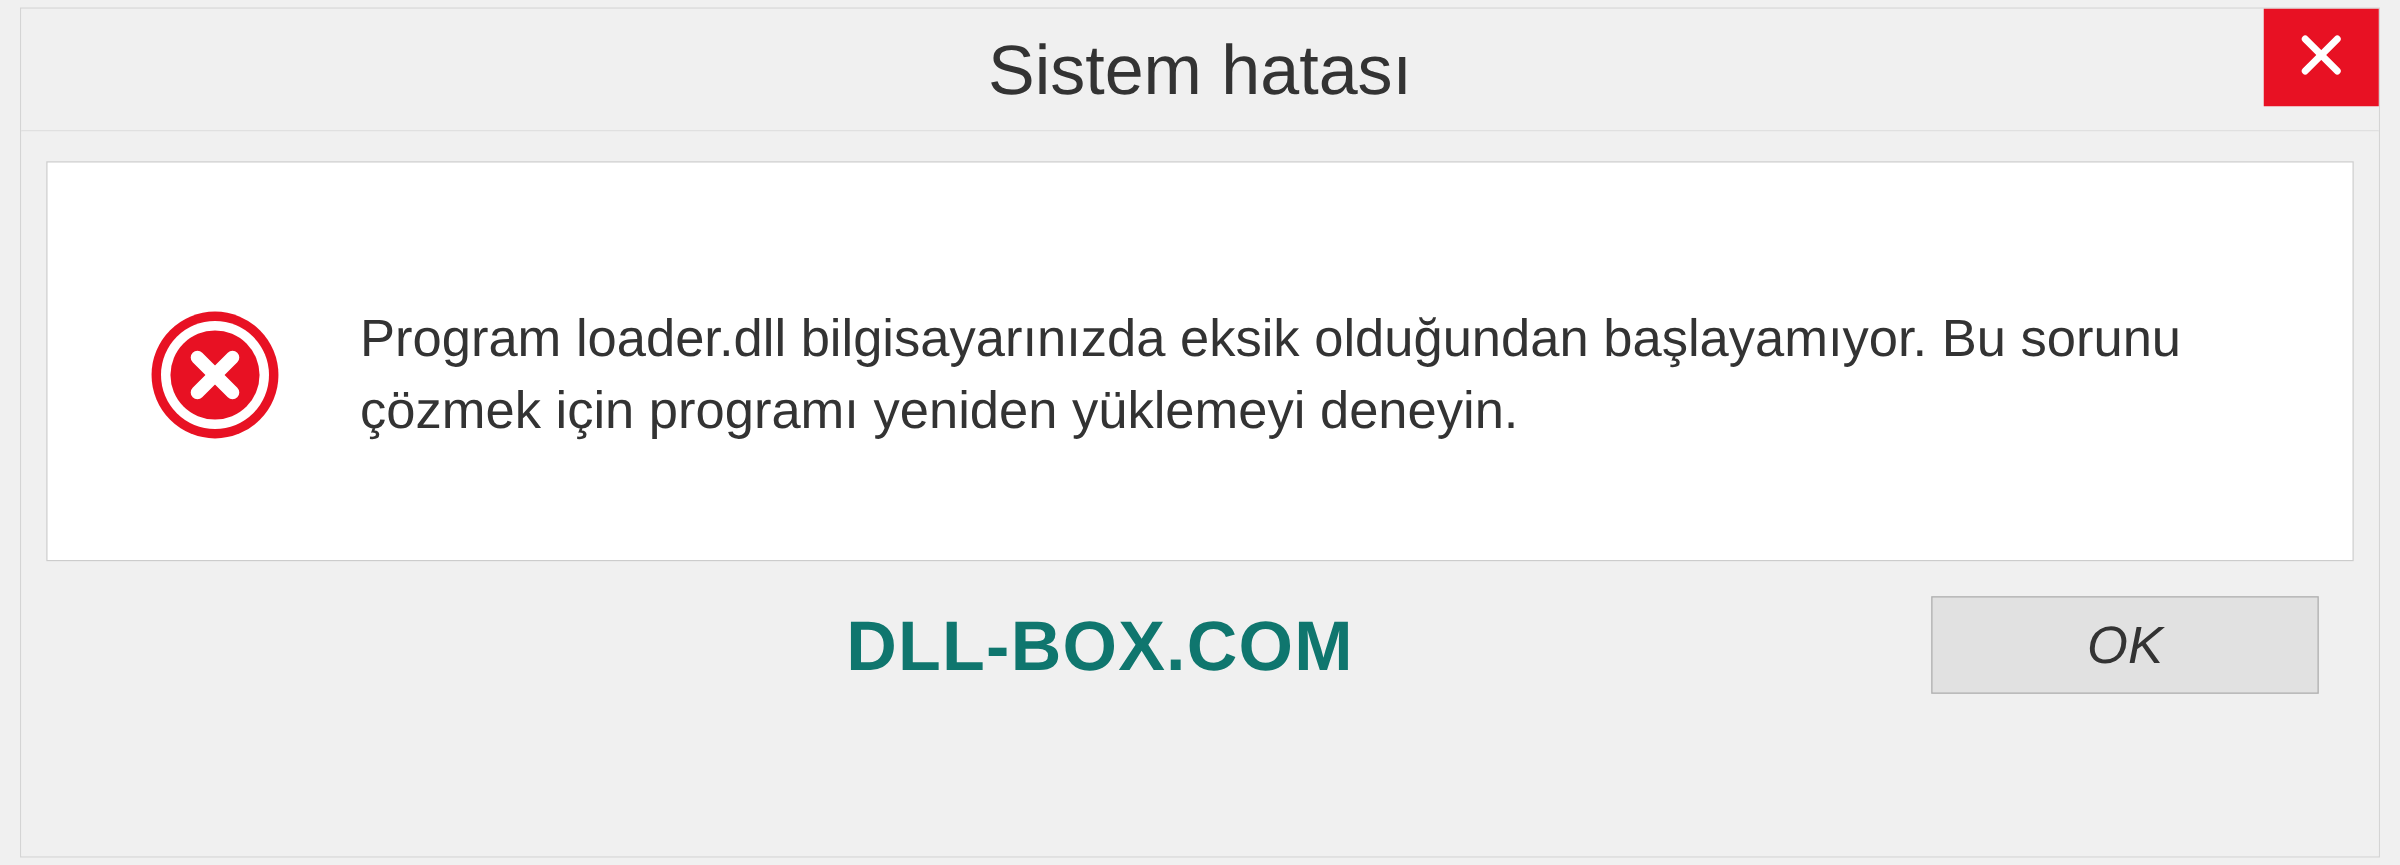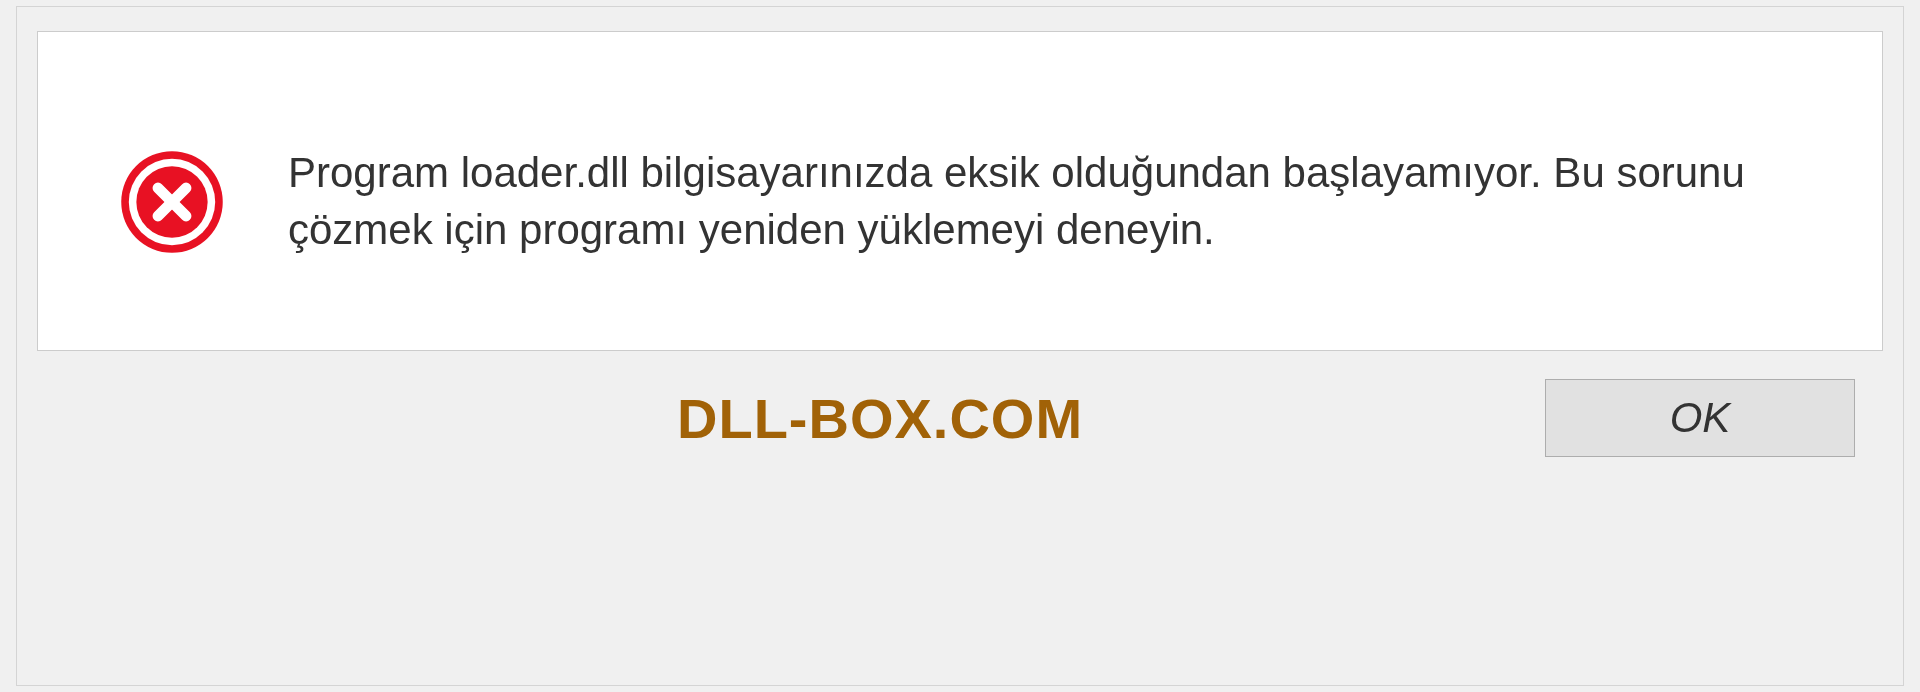--- a/index.html
+++ b/index.html
@@ -103,21 +103,21 @@
     .footer {
       display: flex;
       align-items: center;
       justify-content: space-between;
       padding: 28px 28px 16px 0;
     }
     
     .watermark {
       font-size: 56px;
       font-weight: 700;
-      color: #a16207;
+      color: #0f766e;
       font-family: Arial, sans-serif;
       letter-spacing: 1px;
       padding-left: 640px;
     }
     
     .ok-button {
       background: #e1e1e1;
       border: 1px solid #adadad;
       width: 310px;
       height: 78px;
@@ -129,20 +129,31 @@
       align-items: center;
       justify-content: center;
       font-style: italic;
     }
   </style>
 </head>
 <body>
 
 <div class="dialog">
 
+  <div class="title-bar">
+    <span class="title-text">Sistem hatası</span>
+    <div class="close-button">
+      <span>
+        <svg viewBox="0 0 24 24" fill="none" stroke="#ffffff" stroke-width="3" stroke-linecap="round">
+          <line x1="5" y1="5" x2="19" y2="19"></line>
+          <line x1="19" y1="5" x2="5" y2="19"></line>
+        </svg>
+      </span>
+    </div>
+  </div>
 
   <div class="content-area">
 
     <div class="message-panel">
       <div class="error-icon-wrapper">
         <svg viewBox="0 0 100 100">
           <circle cx="50" cy="50" r="47" fill="#e81123"></circle>
           <circle cx="50" cy="50" r="40" fill="#ffffff"></circle>
           <circle cx="50" cy="50" r="33" fill="#e81123"></circle>
           <line x1="37" y1="37" x2="63" y2="63" stroke="#ffffff" stroke-width="10" stroke-linecap="round"></line>

